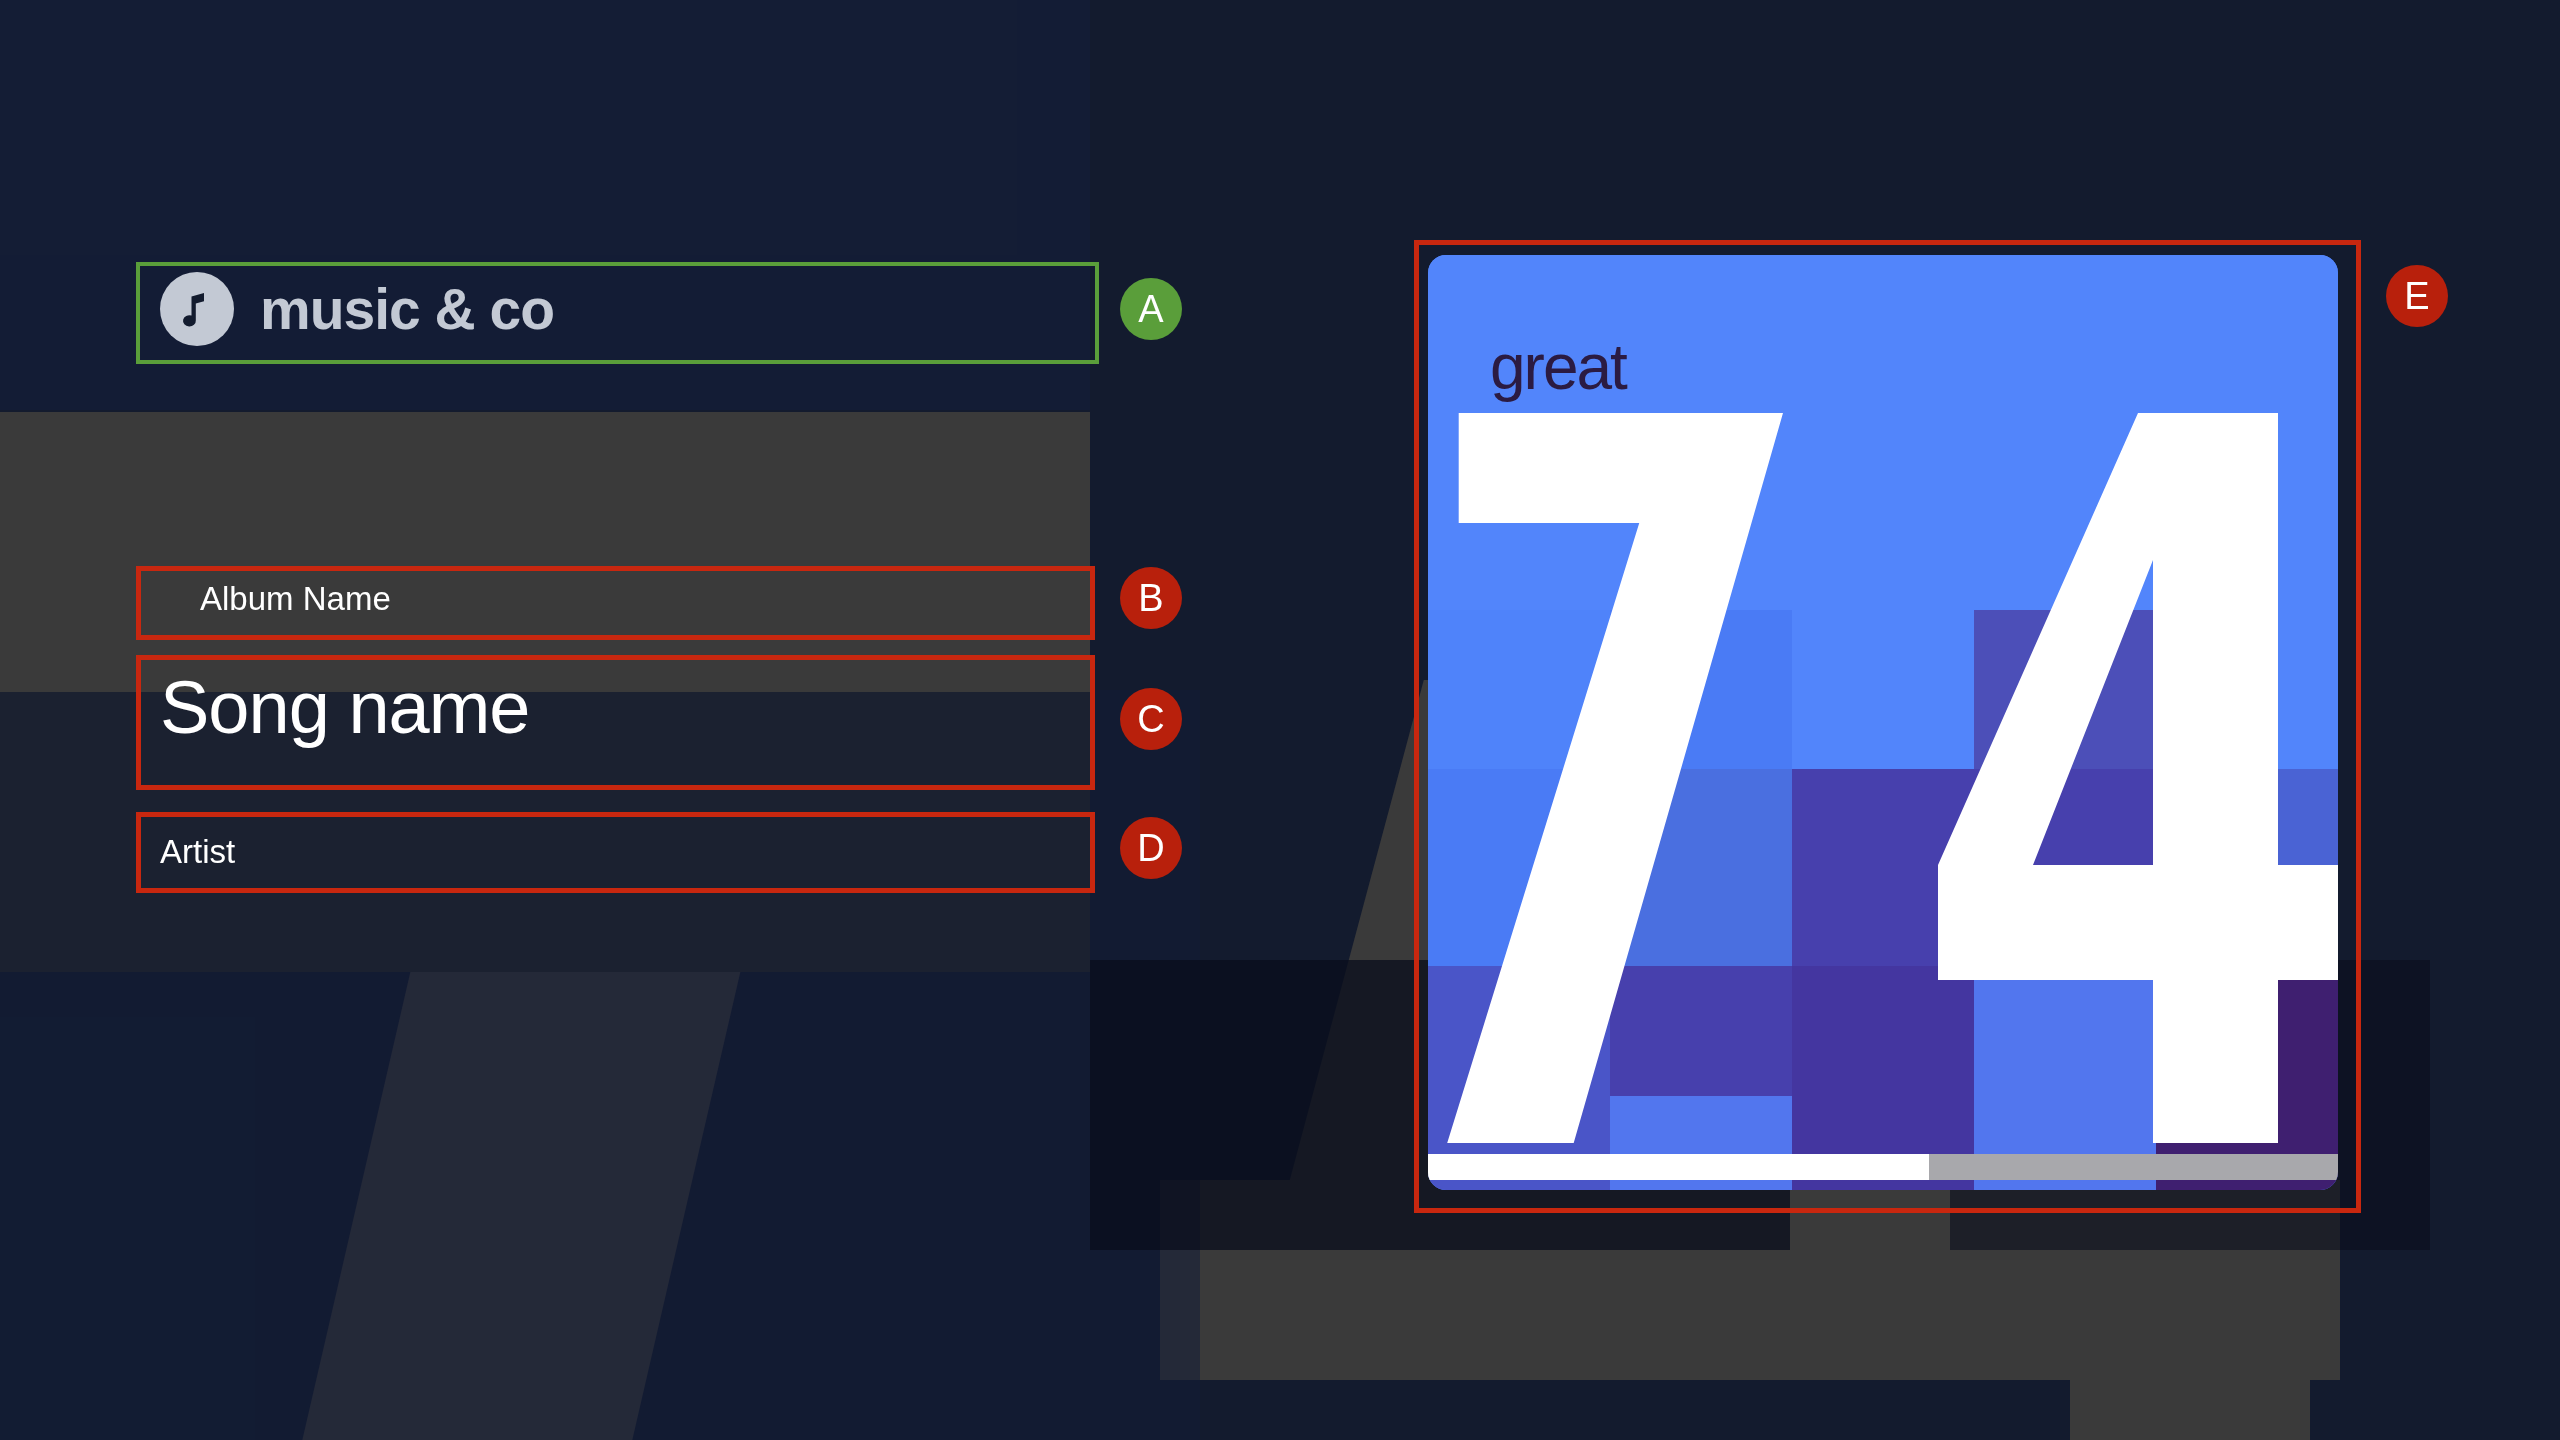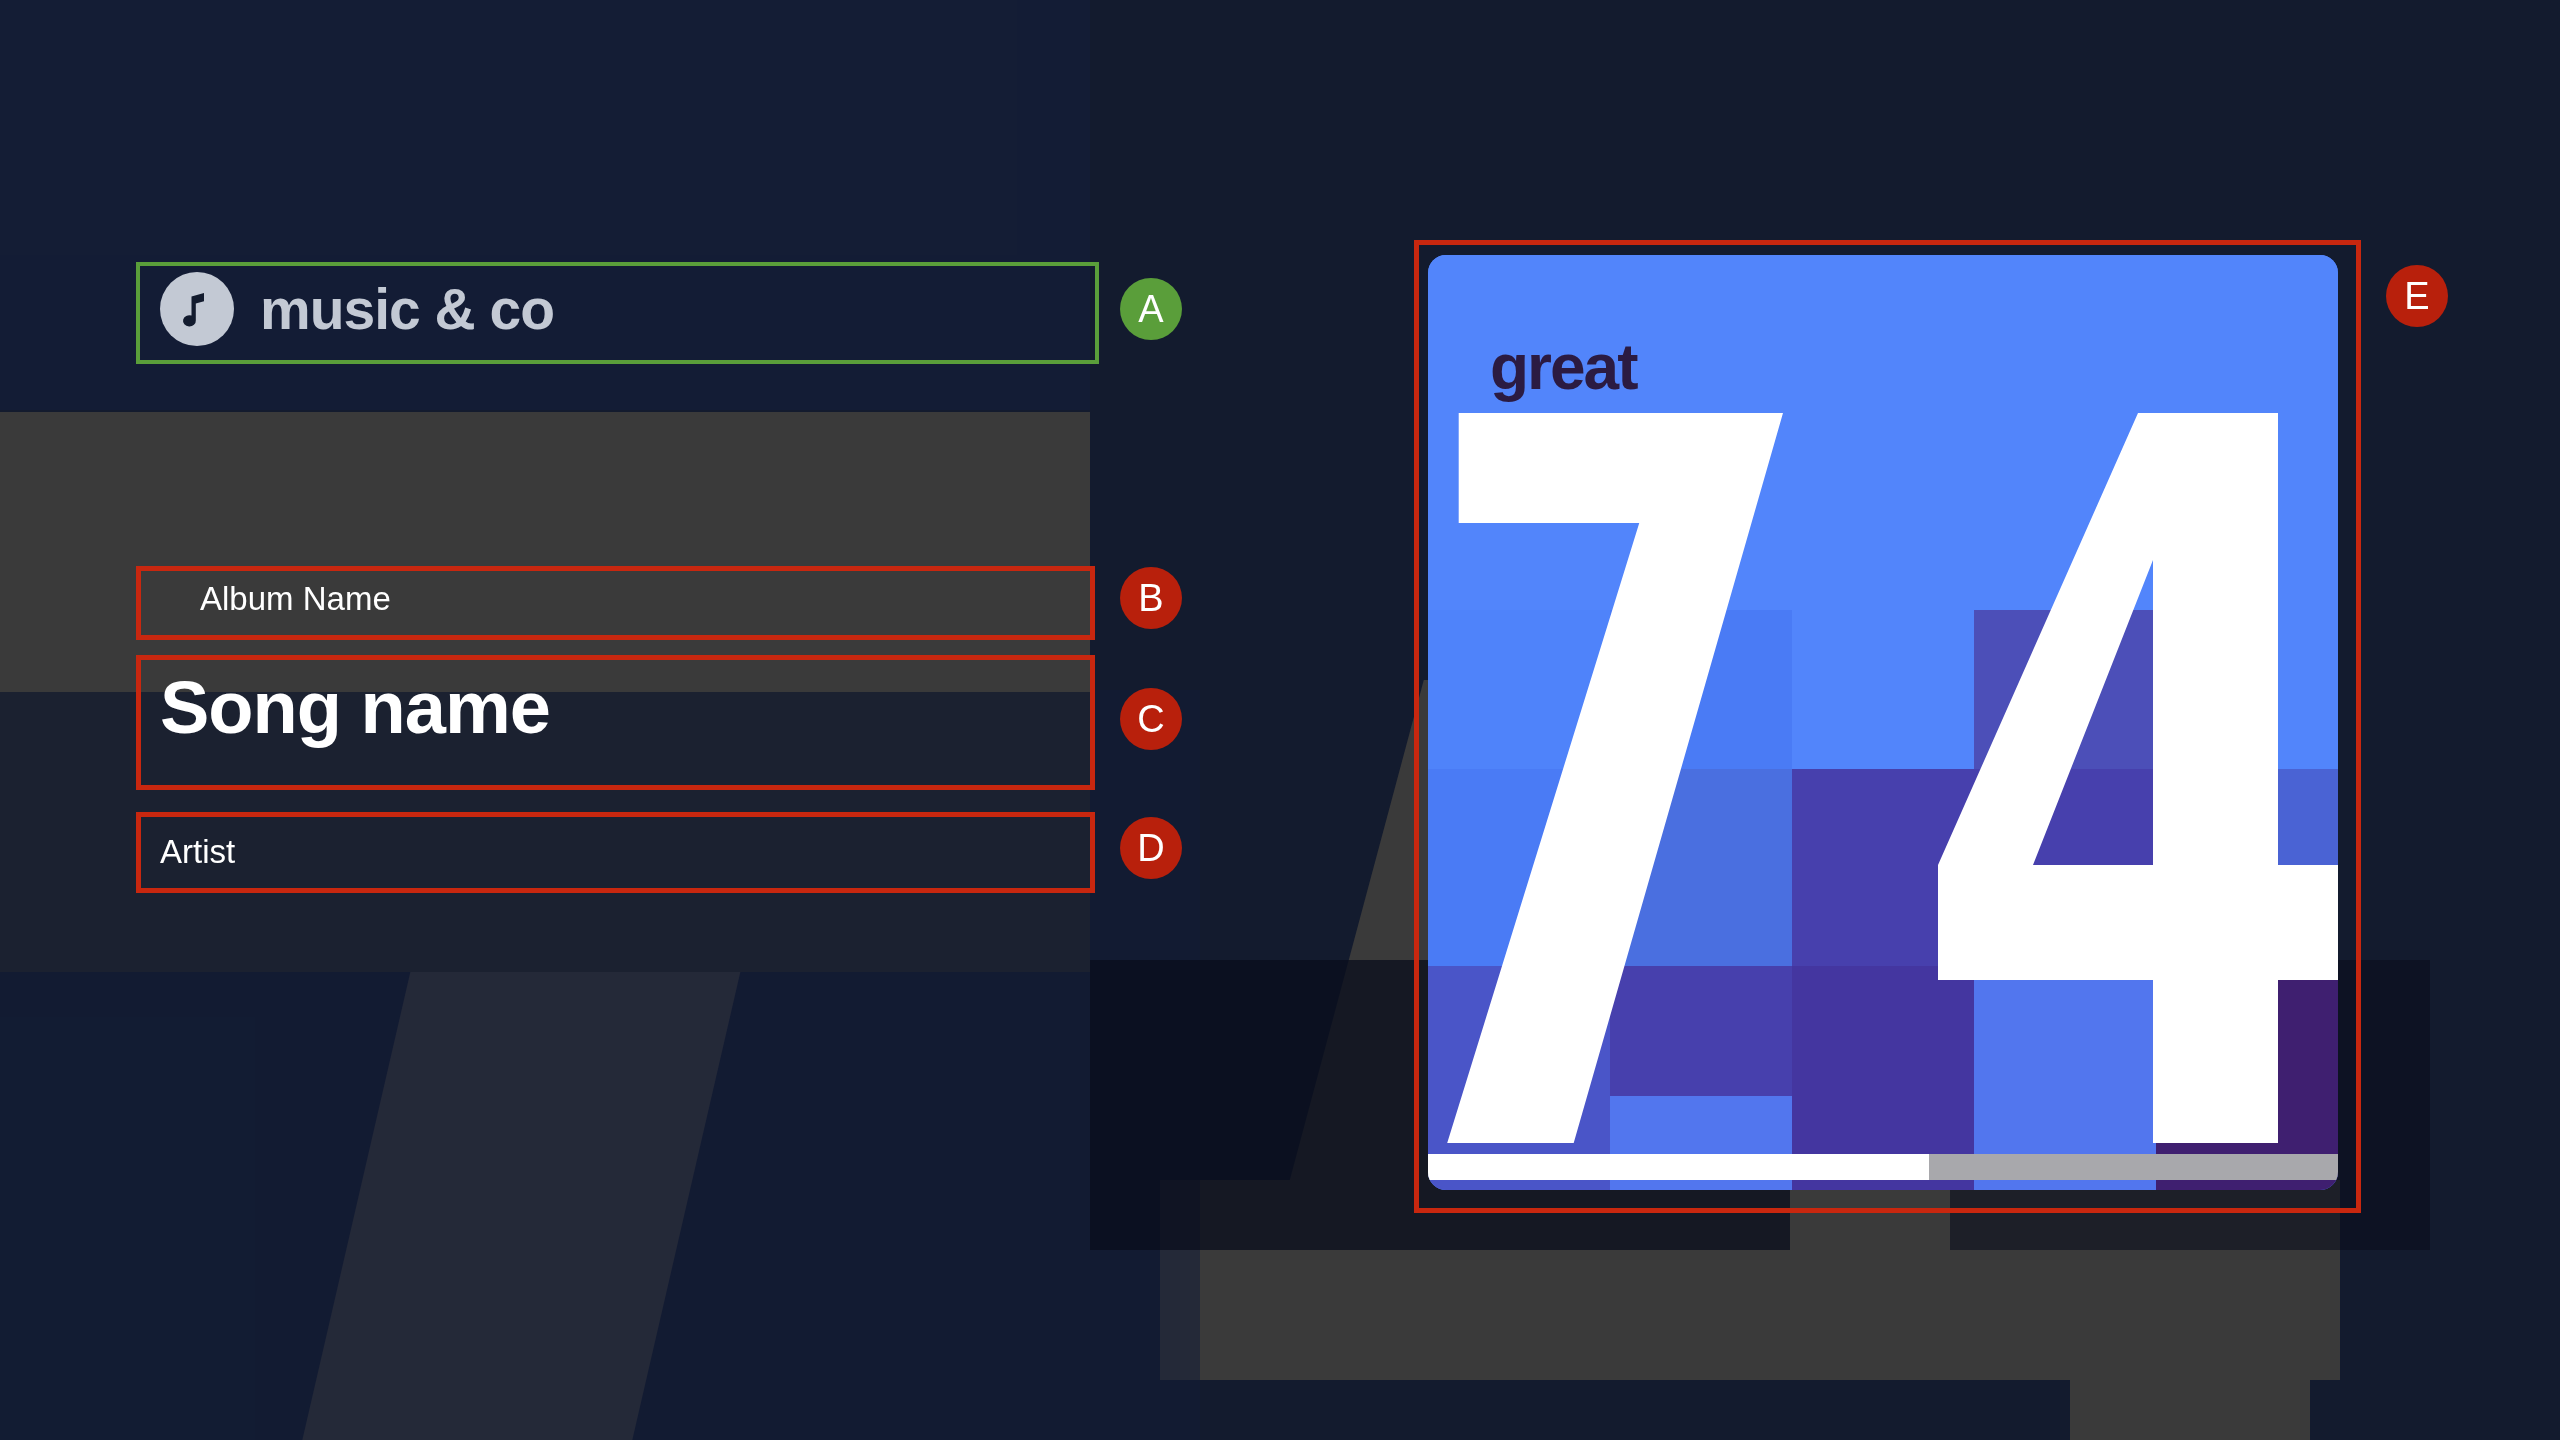--- a/index.html
+++ b/index.html
@@ -156,21 +156,21 @@
     left: 160px;
     top: 580px;
     font-size: 33px;
     font-weight: 400;
     margin-left: 40px;
   }
   #song-name {
     left: 160px;
     top: 665px;
     font-size: 74px;
-    font-weight: 700;
+    font-weight: 400;
     letter-spacing: -1px;
   }
   #artist-name {
     left: 160px;
     top: 833px;
     font-size: 33px;
     font-weight: 400;
   }
 
   
@@ -233,21 +233,21 @@
     grid-template-rows: 38% 17% 21% 14% 10%;
   }
   #art-grid div { width: 100%; height: 100%; }
 
   #art-title {
     position: absolute;
     left: 62px;
     top: 82px;
     color: #2b1b42;
     font-size: 64px;
-    font-weight: 700;
+    font-weight: 400;
     line-height: 0.96;
     letter-spacing: -2px;
     z-index: 3;
   }
 
   
   #art-number {
     position: absolute;
     left: 0;
     top: 150px;

